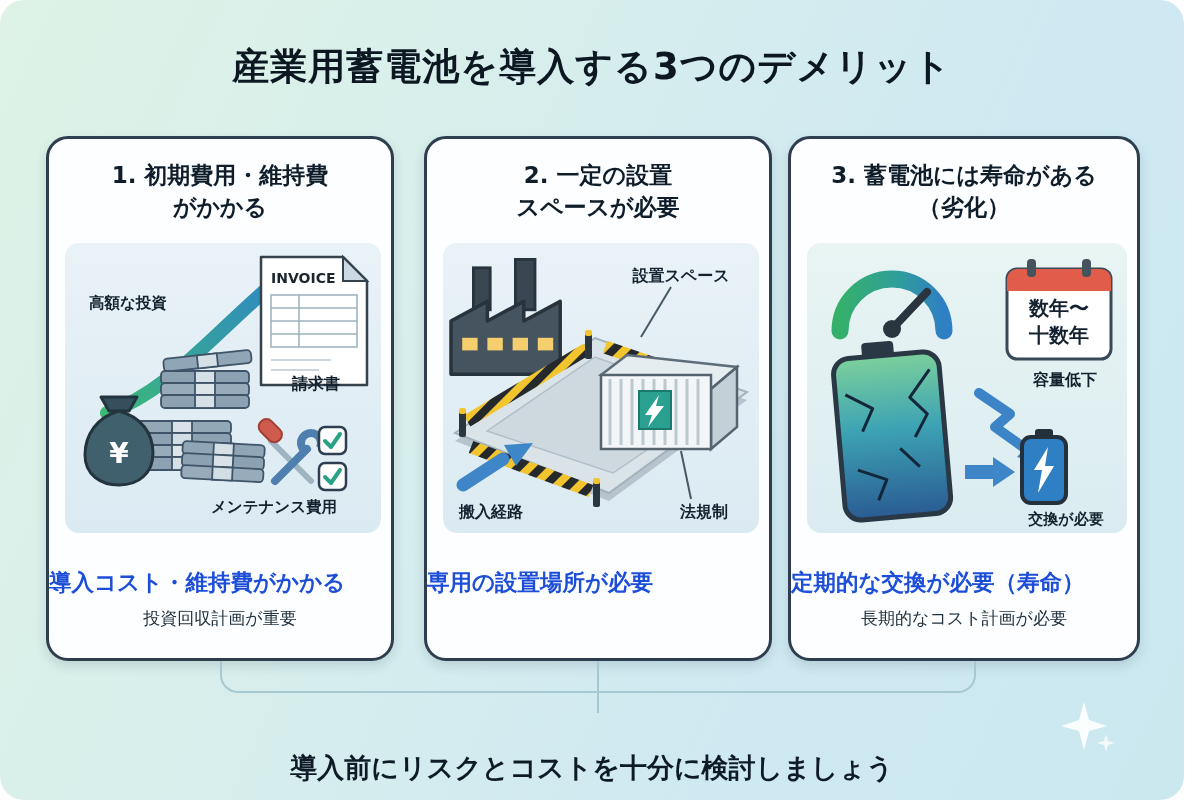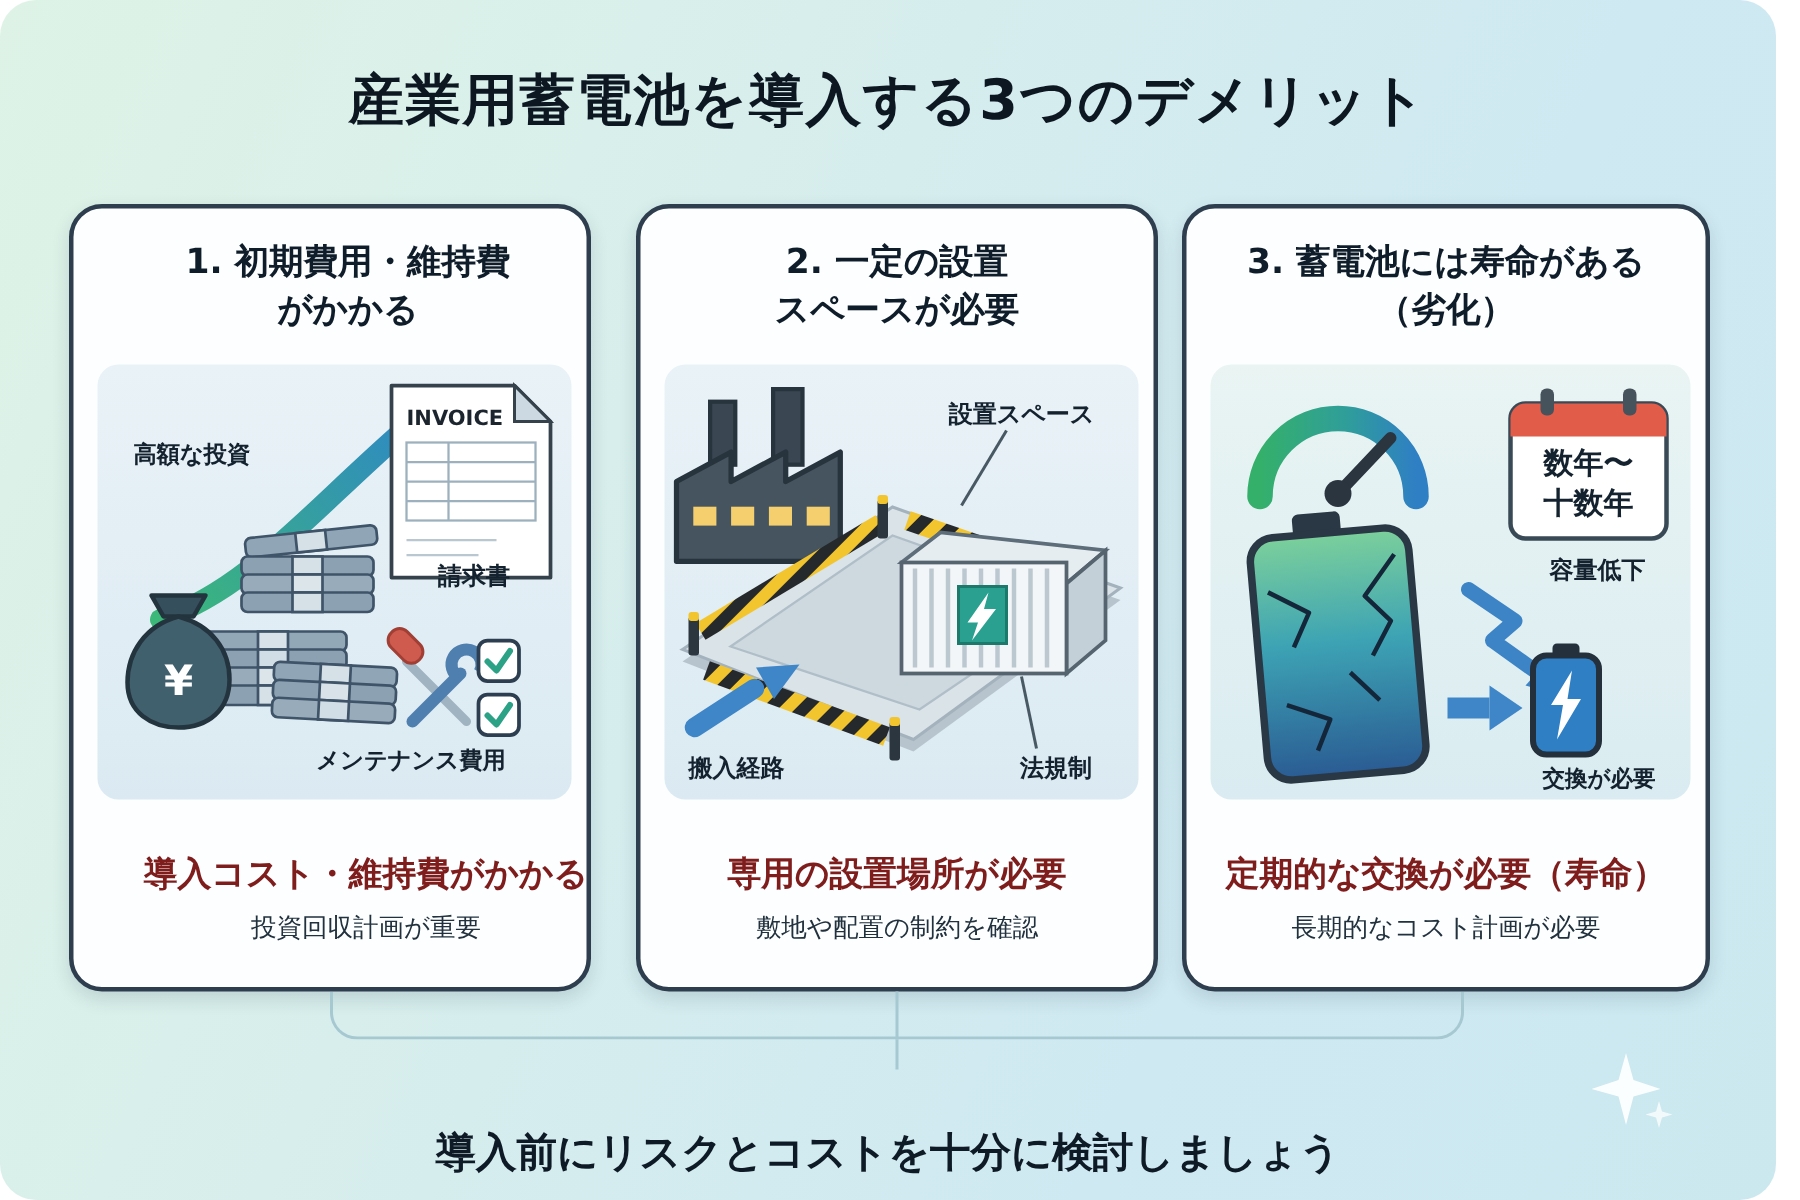--- a/index.html
+++ b/index.html
@@ -3,34 +3,34 @@
 <meta charset="utf-8">
 <style>
   * { margin:0; padding:0; box-sizing:border-box; }
   body { width:1200px; height:800px; font-family:"DejaVu Sans", sans-serif; background:#ffffff; }
   .canvas { position:relative; width:1184px; height:800px; overflow:hidden; border-radius:24px;
     background:linear-gradient(115deg,#def3e6 0%,#d7eeec 35%,#cfe9f2 70%,#cbe8ef 100%); }
   .title { position:absolute; top:42px; width:100%; text-align:center; font-size:37px; font-weight:800;
     color:#0c1722; letter-spacing:1px; }
   .card { position:absolute; top:136px; height:525px; background:#fdfeff; border:3.5px solid #2e3e4e;
     border-radius:22px; box-shadow:0 5px 12px rgba(30,50,70,.14); }
-  .card-1 { left:46px; width:348px;padding-left:24px; }
+  .card-1 { left:46px; width:348px; }
   .card-2 { left:424px; width:348px; }
   .card-3 { left:788px; width:352px; }
   .card h2 { margin-top:20px; padding:0 8px; text-align:center; font-size:23px; font-weight:800;
     line-height:1.4; color:#0f1d2a; white-space:pre-line; }
   .panel { position:absolute; left:16px; top:104px; height:290px; border-radius:14px; overflow:hidden;
     background:linear-gradient(180deg,#e9f2f7,#dbeaf2); }
   .card-1 .panel, .card-2 .panel { width:316px; }
   .card-3 .panel { width:320px; background:linear-gradient(180deg,#e9f4f3,#daecf1); }
   .panel > svg { position:absolute; left:0; top:0; width:100%; height:100%; }
   .lbl { position:absolute; font-weight:700; color:#13222e; font-size:16px; line-height:1.35; }
   .center { text-align:center; }
-  .conclusion { position:absolute; top:428px; width:100%; text-align:center; font-size:22.5px;
-    font-weight:800; color:#7f1d1d; }
+  .conclusion { position:absolute; top:428px; width:100%; text-align:left; font-size:22.5px;
+    font-weight:800; color:#1d4ed8; }
   .note { position:absolute; top:468px; width:100%; text-align:center; font-size:17px; color:#21313d; }
   .bracket { position:absolute; left:220px; top:661px; width:756px; height:32px;
     border:2px solid #a6c8d1; border-top:none; border-radius:0 0 18px 18px; }
   .stem-a { position:absolute; left:597px; top:661px; width:2px; height:32px; background:#a6c8d1; }
   .stem-b { position:absolute; left:597px; top:693px; width:2px; height:20px; background:#a6c8d1; }
   .footer { position:absolute; top:750px; width:100%; text-align:center; font-size:27px; font-weight:800;
     color:#0e1b27; }
   .sparkle { position:absolute; left:1058px; top:700px; }
 </style>
 </head>
@@ -194,21 +194,20 @@
         <g stroke="#495964" stroke-width="2">
           <line x1="228" y1="44" x2="198" y2="94"></line>
           <line x1="248" y1="256" x2="238" y2="208"></line>
         </g>
       </svg>
       <span class="lbl center" style="left:168px; top:22px; width:140px;">設置スペース</span>
       <span class="lbl" style="left:16px; top:258px;">搬入経路</span>
       <span class="lbl center" style="left:224px; top:258px; width:74px;">法規制</span>
     </div>
     <p class="conclusion">専用の設置場所が必要</p>
-    <p class="note">敷地や配置の制約を確認</p>
   </section>
 
   <section class="card card-3">
     <h2>3. 蓄電池には寿命がある
 （劣化）</h2>
     <div class="panel">
       <svg viewBox="0 0 320 290" preserveAspectRatio="none">
         <defs>
           <linearGradient id="c3-gauge" x1="33" y1="60" x2="137" y2="60" gradientUnits="userSpaceOnUse">
             <stop offset="0" stop-color="#35b06a"></stop>

